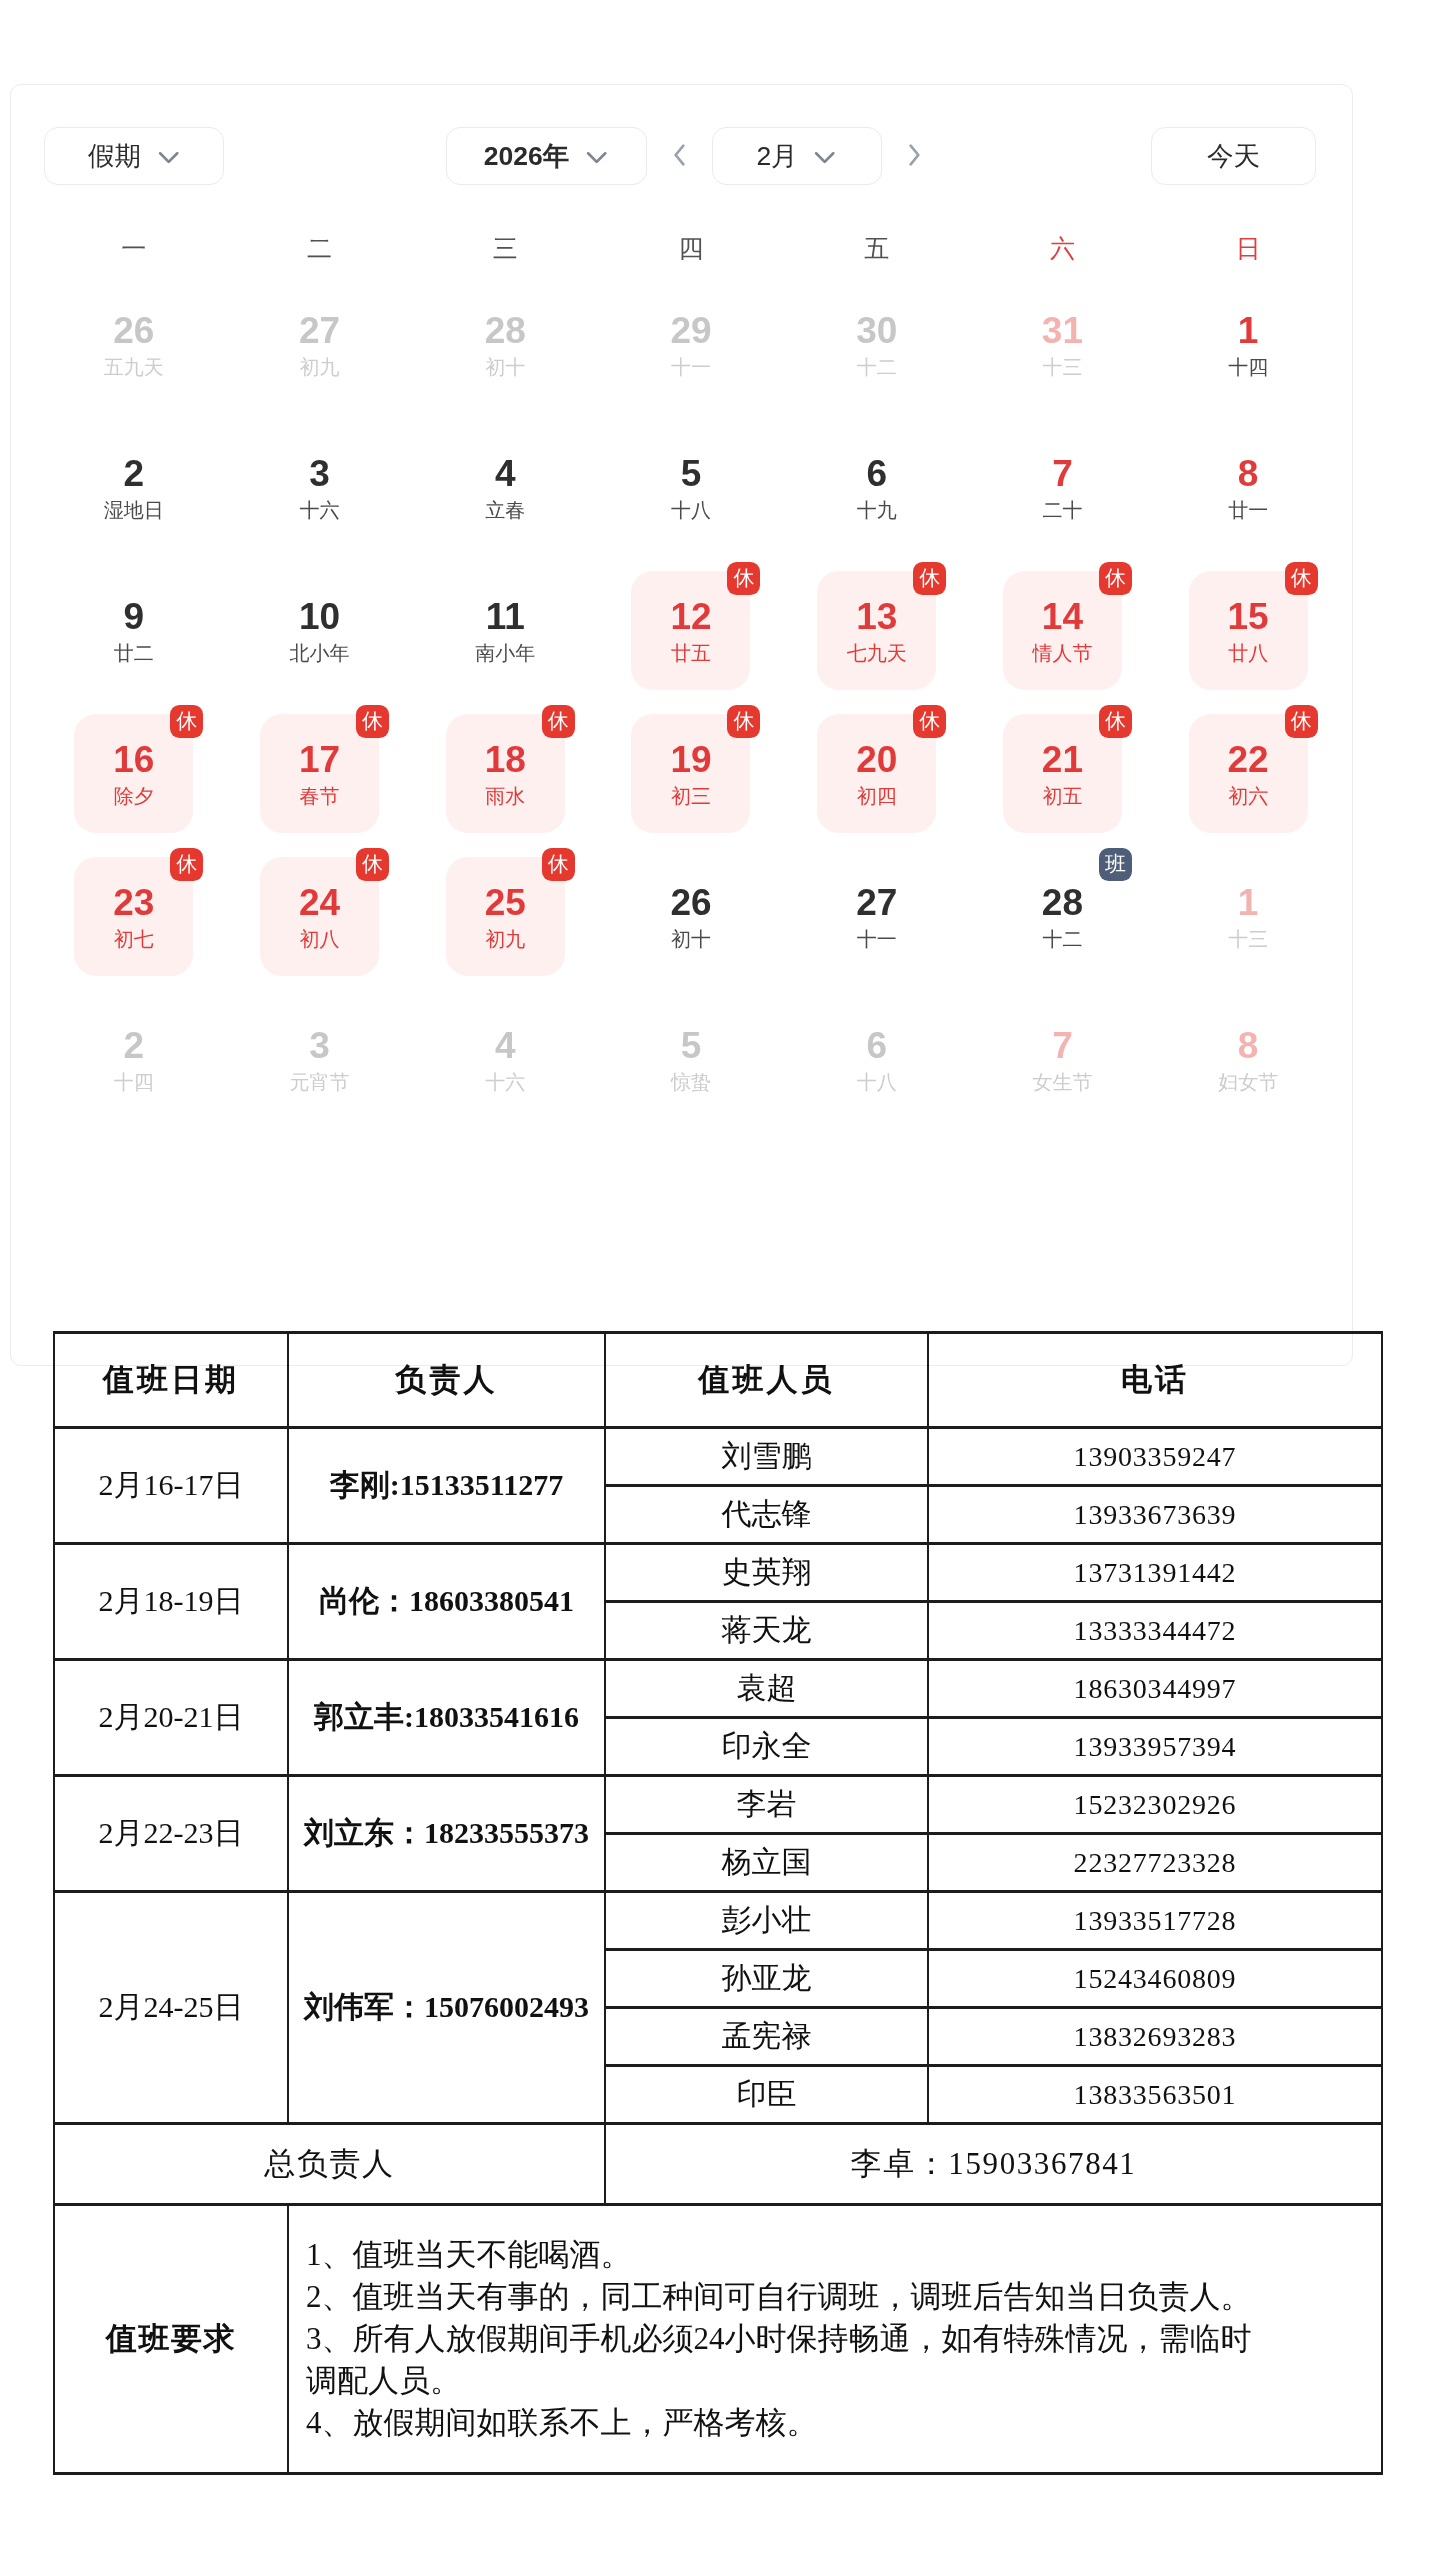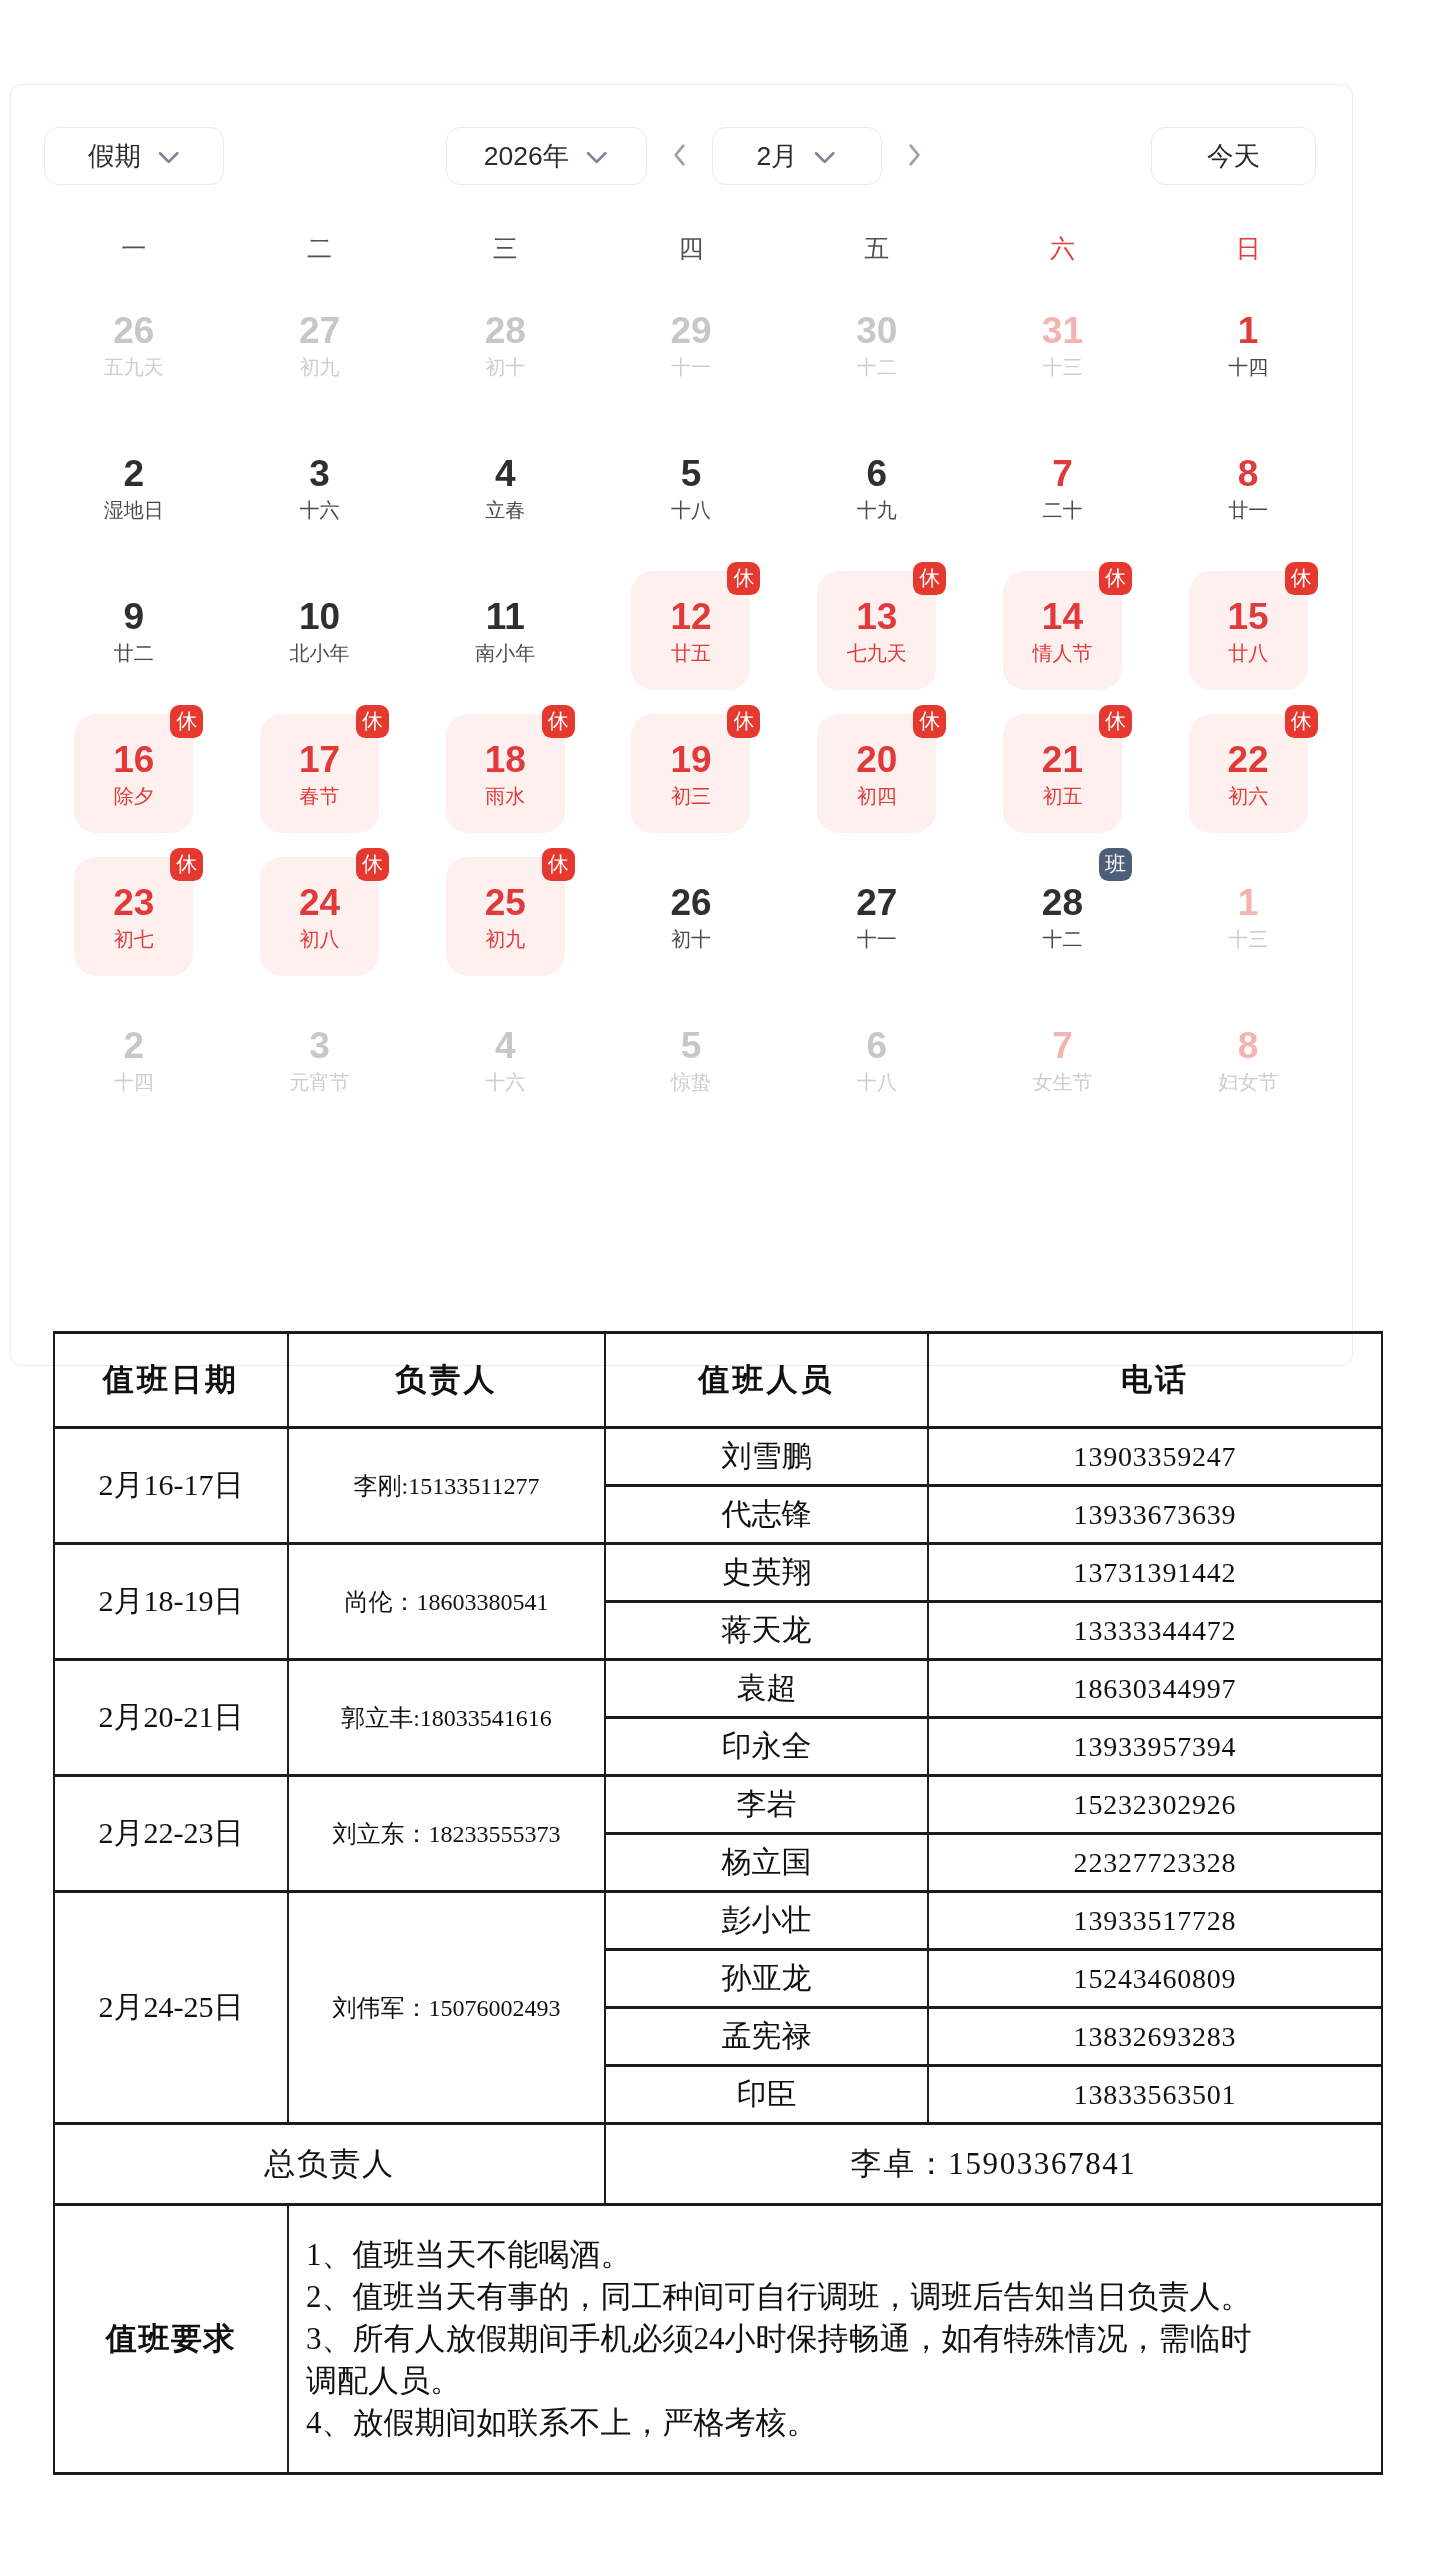--- a/index.html
+++ b/index.html
@@ -33,21 +33,21 @@
     background:#fff;
     border:1.6px solid #ebebeb;
     border-radius:14px;
     height:58px;
     font-size:26.5px;
     color:#2b2b2b;
     box-sizing:border-box;
     cursor:pointer;
   }
   .filter-btn{width:180px;}
-  .year-btn{width:201px;}
+  .year-btn{width:201px;font-weight:bold;}
   .month-btn{width:170px;}
   .today-btn{width:165px;}
   .nav-group{display:flex; align-items:center; gap:17px;}
   .nav-arrow{
     width:31px; height:58px;
     display:flex; align-items:center; justify-content:center;
     cursor:pointer; background:none; border:none; padding:0;
   }
   .weekday-row{
     position:absolute;
@@ -149,21 +149,21 @@
     box-sizing:border-box;
   }
   .duty-table th{
     font-size:31px;
     font-weight:bold;
     height:95px;
     letter-spacing:3.1px;
   }
   .member-row{height:58px;}
   .cell-date{font-size:30px;margin-left:27px;}
-  .cell-leader{font-size:24px;}
+  .cell-leader{font-size:30px;font-weight:bold;}
   .cell-name{font-size:30px;}
   .cell-phone{font-size:28px; letter-spacing:0.8px;}
   .overall-row{height:81px;}
   .overall-row td{font-size:31px; font-weight:normal; letter-spacing:1.6px;}
   .req-row{height:258px;}
   .req-label{font-size:31px; font-weight:bold; letter-spacing:1.6px;}
   .req-body{
     text-align:left !important;
     padding:28px 22px 28px 17px !important;
     font-size:31px;

